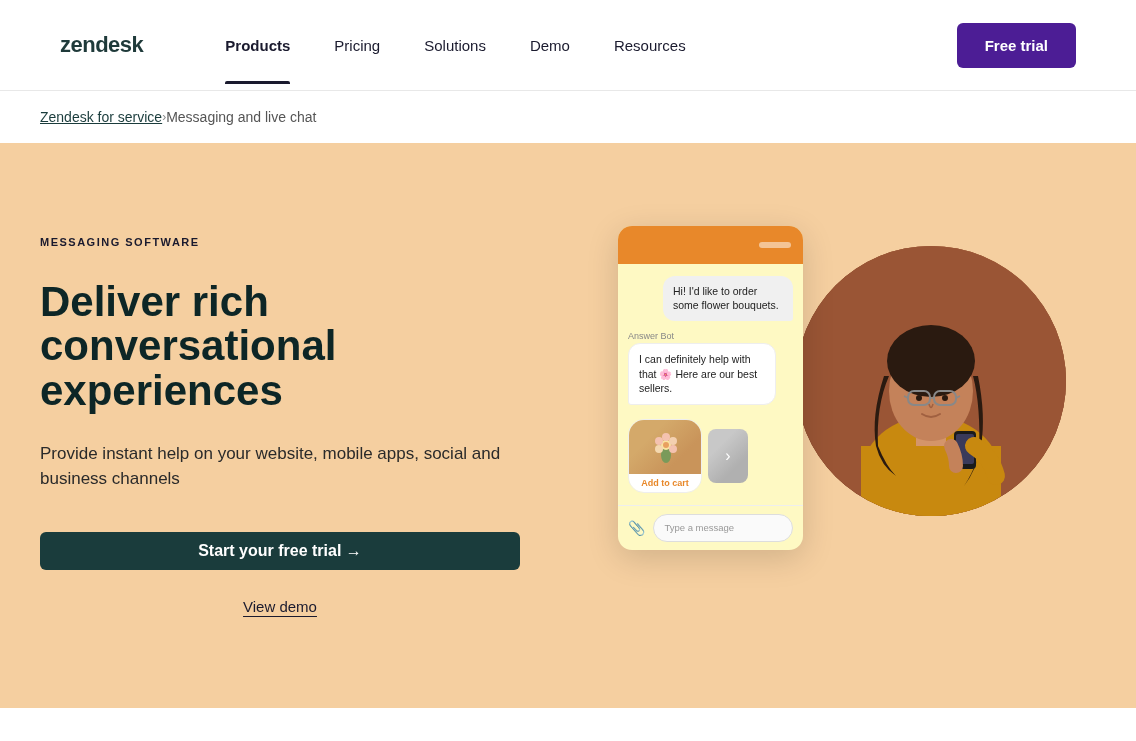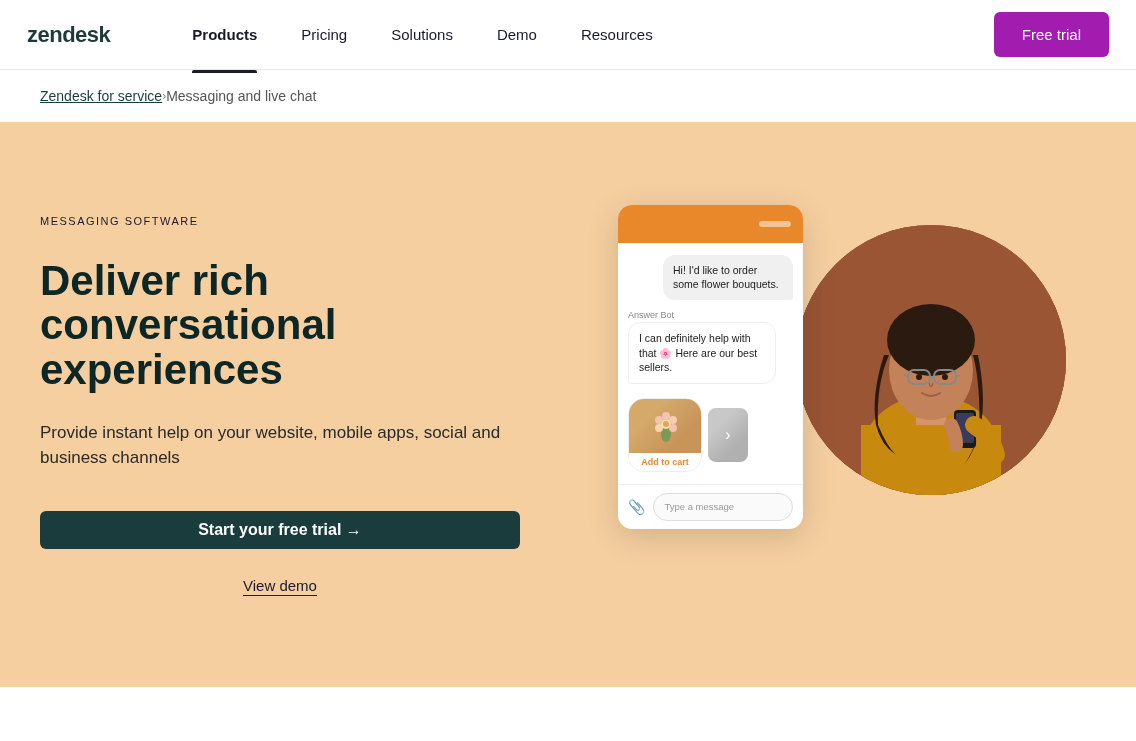--- a/index.html
+++ b/index.html
@@ -2,22 +2,22 @@
 <html><head>
   <meta charset="utf-8">
   <style>
     * { margin: 0; padding: 0; box-sizing: border-box; }
     body { font-family: -apple-system, BlinkMacSystemFont, 'Segoe UI', sans-serif; background: #fff; width: 1136px; }
 
     
     nav {
       display: flex;
       align-items: center;
-      padding: 0 27px;
-      height: 70px;
+      padding: 0 60px;
+      height: 91px;
       background: #fff;
       border-bottom: 1px solid #e8e8e8;
     }
     .nav-logo {
       font-size: 22px;
       font-weight: 700;
       color: #1f3a3a;
       letter-spacing: -0.5px;
       margin-right: 60px;
       flex-shrink: 0;
@@ -45,26 +45,26 @@
       content: '';
       position: absolute;
       bottom: -20px;
       left: 22px;
       right: 22px;
       height: 3px;
       background: #1a1a2e;
       border-radius: 2px 2px 0 0;
     }
     .nav-cta {
-      background: #a21caf;
+      background: #4c1d95;
       color: #fff;
       border: none;
       padding: 14px 28px;
       font-size: 15px;
-      font-weight: 400;
+      font-weight: 700;
       border-radius: 6px;
       cursor: pointer;
       white-space: nowrap;
       margin-left: auto;
     }
 
     
     .breadcrumb {
       display: flex;
       align-items: center;
@@ -95,21 +95,21 @@
       position: relative;
       overflow: hidden;
     }
     .hero-left {
       flex: 1;
       max-width: 560px;
       z-index: 2;
     }
     .hero-eyebrow {
       font-size: 11px;
-      font-weight: 400;
+      font-weight: 700;
       letter-spacing: 1.5px;
       color: #1a1a2e;
       text-transform: uppercase;
       margin-bottom: 32px;
     }
     .hero-headline {
       font-size: 42px;
       font-weight: 800;
       line-height: 1.05;
       color: #0d2626;
@@ -158,21 +158,21 @@
       display: flex;
       justify-content: center;
       align-items: center;
       position: relative;
       min-height: 440px;
     }
 
     
     .chat-mockup {
       width: 185px;
-      background: #ffffff;
+      background: #fef9c3;
       border-radius: 14px;
       box-shadow: 0 8px 32px rgba(0,0,0,0.15);
       overflow: hidden;
       position: absolute;
       left: 50px;
       top: 20px;
       z-index: 3;
     }
     .chat-header {
       background: #e8882a;

